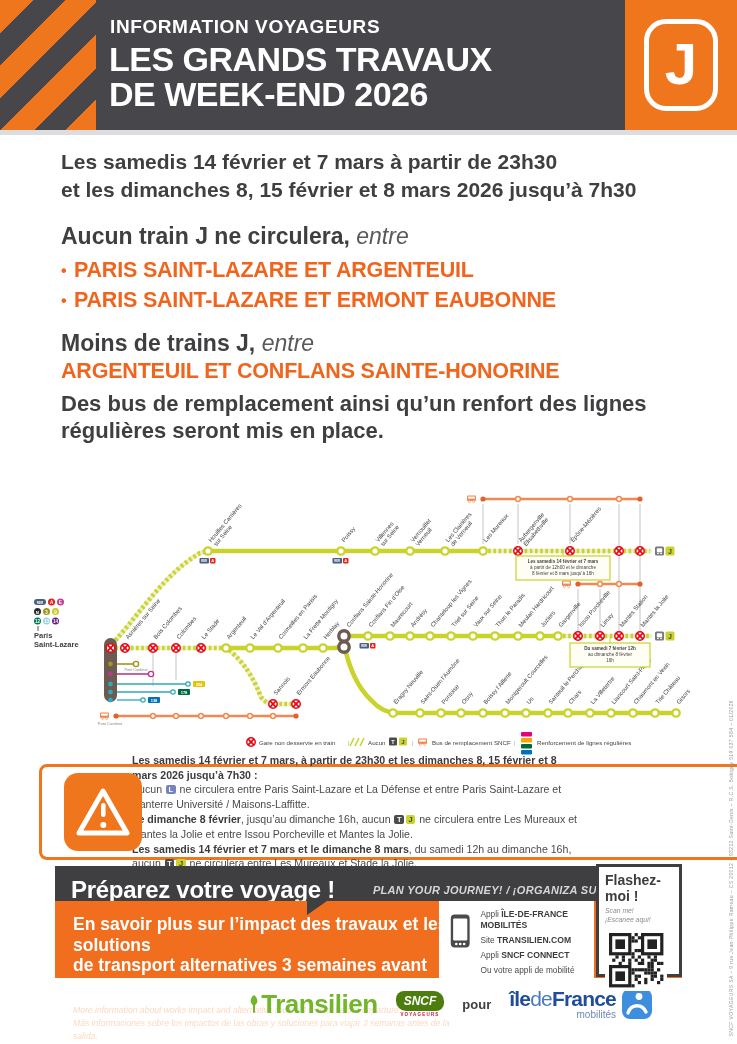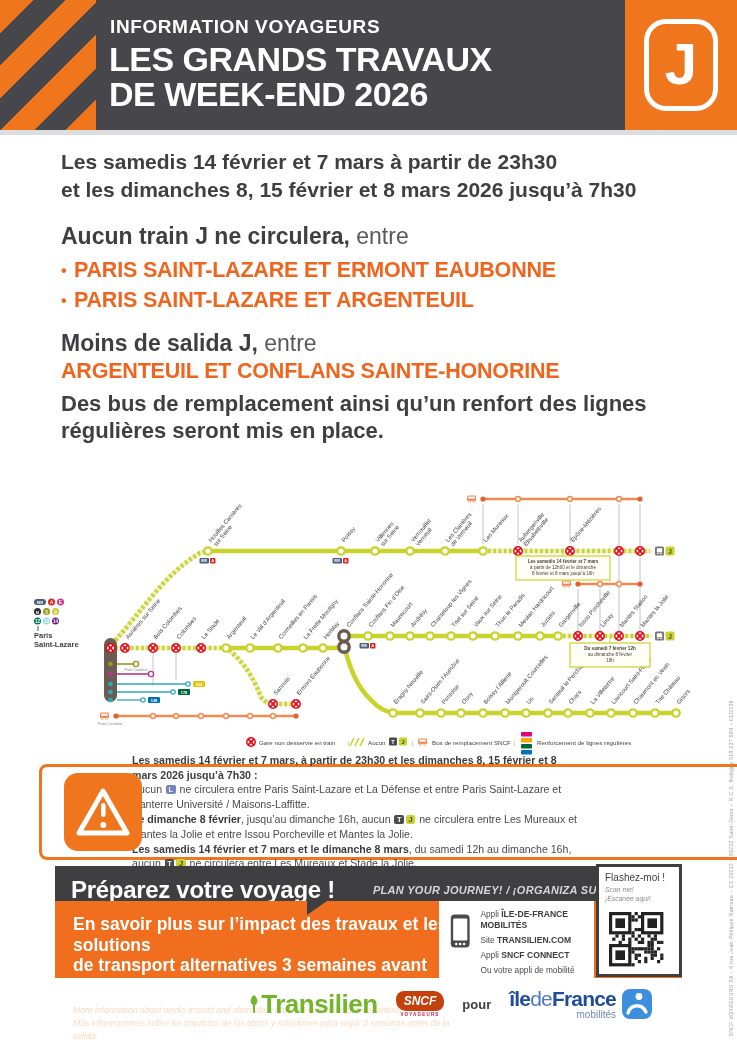--- a/index.html
+++ b/index.html
@@ -16,21 +16,21 @@
   .jbox{width:112px;height:130px;background:#F0761D;display:flex;align-items:center;justify-content:center;}
   .jbadge{width:74px;height:92px;border:5px solid #fff;border-radius:22px;display:flex;
           align-items:center;justify-content:center;font-size:58px;font-weight:700;color:#fff;padding-bottom:4px;box-sizing:border-box;}
   .header-divider{position:absolute;top:130px;left:0;width:737px;height:5px;background:#DCDDDE;}
 
   
   .intro{position:absolute;top:148px;left:61px;width:630px;}
   .dates{font-size:21px;font-weight:700;color:#3F3F41;line-height:1.32;margin:0;}
   .lead{font-size:23px;margin:20px 0 6px 0;}
   .lead b{font-weight:800;color:#3F3F41;}
-  .lead span{font-weight:400;color:#595959;}
+  .lead span{font-weight:400;color:#595959;font-style:italic;}
   .routes{margin:0;padding:0;list-style:none;}
   .routes li{position:relative;font-size:21.5px;font-weight:800;color:#F0651E;line-height:1.38;padding-left:13px;letter-spacing:-.2px;}
   .routes li::before{content:"•";position:absolute;left:0;top:0;font-size:16px;line-height:30px;color:#F0651E;}
   .lead2{margin:14px 0 2px 0;}
   .route-single{font-size:21.5px;font-weight:800;color:#F0651E;margin:2px 0 6px 0;letter-spacing:-.2px;}
   .replacement{font-size:22px;font-weight:700;color:#3F3F41;line-height:1.25;margin:6px 0 0 0;width:620px;}
 
   
   .map-wrap{position:absolute;top:486px;left:18px;width:706px;height:276px;}
   svg{font-family:"Liberation Sans",sans-serif;}
@@ -58,28 +58,28 @@
   .foot-orange{position:absolute;top:35px;left:0;width:627px;height:77px;background:#F06E1E;box-sizing:border-box;padding:13px 0 0 18px;}
   .foot-orange .big{font-size:17.5px;font-weight:700;color:#fff;line-height:1.18;margin:0;width:390px;}
   .foot-orange .small{font-size:8.6px;font-style:italic;color:#FBD9BF;line-height:1.55;margin:7px 0 0 0;width:380px;}
   .apps{position:absolute;top:35px;right:88px;width:155px;height:77px;background:#fff;box-sizing:border-box;
         padding:8px 6px 0 11px;display:flex;}
   .apps .rows{margin-left:10px;font-size:8.3px;color:#4A4A4C;line-height:1.25;}
   .apps .rows div{margin-bottom:4.5px;}
   .apps .rows b{font-weight:800;color:#3C3C3C;font-size:8.6px;}
   .flash{position:absolute;top:-2px;right:0;width:86px;height:113px;background:#fff;border:3px solid #3F3F41;
          box-sizing:border-box;padding:5px 6px;z-index:4;}
-  .flash .ft{font-size:10px;font-weight:400;color:#3C3C3C;}
+  .flash .ft{font-size:14px;font-weight:700;color:#3C3C3C;}
   .flash .fs{font-size:6.8px;font-style:italic;color:#8A8A8A;line-height:1.3;margin-top:3px;}
 
   
   .logos{position:absolute;top:988px;left:0;width:700px;display:flex;align-items:center;justify-content:flex-end;gap:18px;padding-right:48px;box-sizing:border-box;}
   .translogo{font-size:26px;font-weight:700;color:#72B62C;letter-spacing:-.5px;display:flex;align-items:center;}
   .sncf{display:flex;flex-direction:column;align-items:center;}
-  .sncf-chip{background:#c2410c;color:#fff;font-weight:800;font-style:italic;font-size:12px;
+  .sncf-chip{background:#4d7c0f;color:#fff;font-weight:800;font-style:italic;font-size:12px;
              padding:3px 8px;border-radius:8px 10px 8px 10px;}
   .sncf-sub{font-size:4.5px;color:#D30C2F;letter-spacing:1.2px;font-weight:700;margin-top:1px;}
   .pour{font-size:13px;font-weight:700;color:#3F3F41;}
   .idfm{display:flex;align-items:center;gap:6px;}
   .idfm-text{line-height:1;text-align:right;}
   .idfm-main{font-size:21px;font-weight:800;color:#1F4C9B;letter-spacing:-.8px;}
   .idfm-main .lite{font-weight:400;color:#4D79C0;}
   .idfm-sub{font-size:10px;color:#6E87B8;margin-top:1px;}
 
   .legal{position:absolute;right:3px;top:700px;writing-mode:vertical-rl;transform:rotate(180deg);
@@ -105,25 +105,25 @@
 
   <div class="intro">
     <p class="dates">
       <span>Les samedis 14 février et 7 mars à partir de 23h30</span><br>
       <span>et les dimanches 8, 15 février et 8 mars 2026 jusqu’à 7h30</span>
     </p>
     <p class="lead">
       <b>Aucun train J ne circulera,</b><span> entre</span>
     </p>
     <ul class="routes">
+      <li>PARIS SAINT-LAZARE ET ARGENTEUIL</li>
       <li>PARIS SAINT-LAZARE ET ERMONT EAUBONNE</li>
-      <li>PARIS SAINT-LAZARE ET ARGENTEUIL</li>
     </ul>
     <p class="lead lead2">
-      <b>Moins de salida J,</b><span> entre</span>
+      <b>Moins de trains J,</b><span> entre</span>
     </p>
     <div class="route-single">ARGENTEUIL ET CONFLANS SAINTE-HONORINE</div>
     <p class="replacement">Des bus de remplacement ainsi qu’un renfort des lignes régulières seront mis en place.</p>
   </div>
 
   <div class="map-wrap">
     <svg id="jmap" viewBox="0 0 706 276" width="706" height="276">
         <line x1="465" y1="18" x2="465" y2="58" stroke="#BDBDBD" stroke-width="0.9"></line>
         <line x1="500" y1="18" x2="500" y2="58" stroke="#BDBDBD" stroke-width="0.9"></line>
         <line x1="552" y1="18" x2="552" y2="58" stroke="#BDBDBD" stroke-width="0.9"></line>

